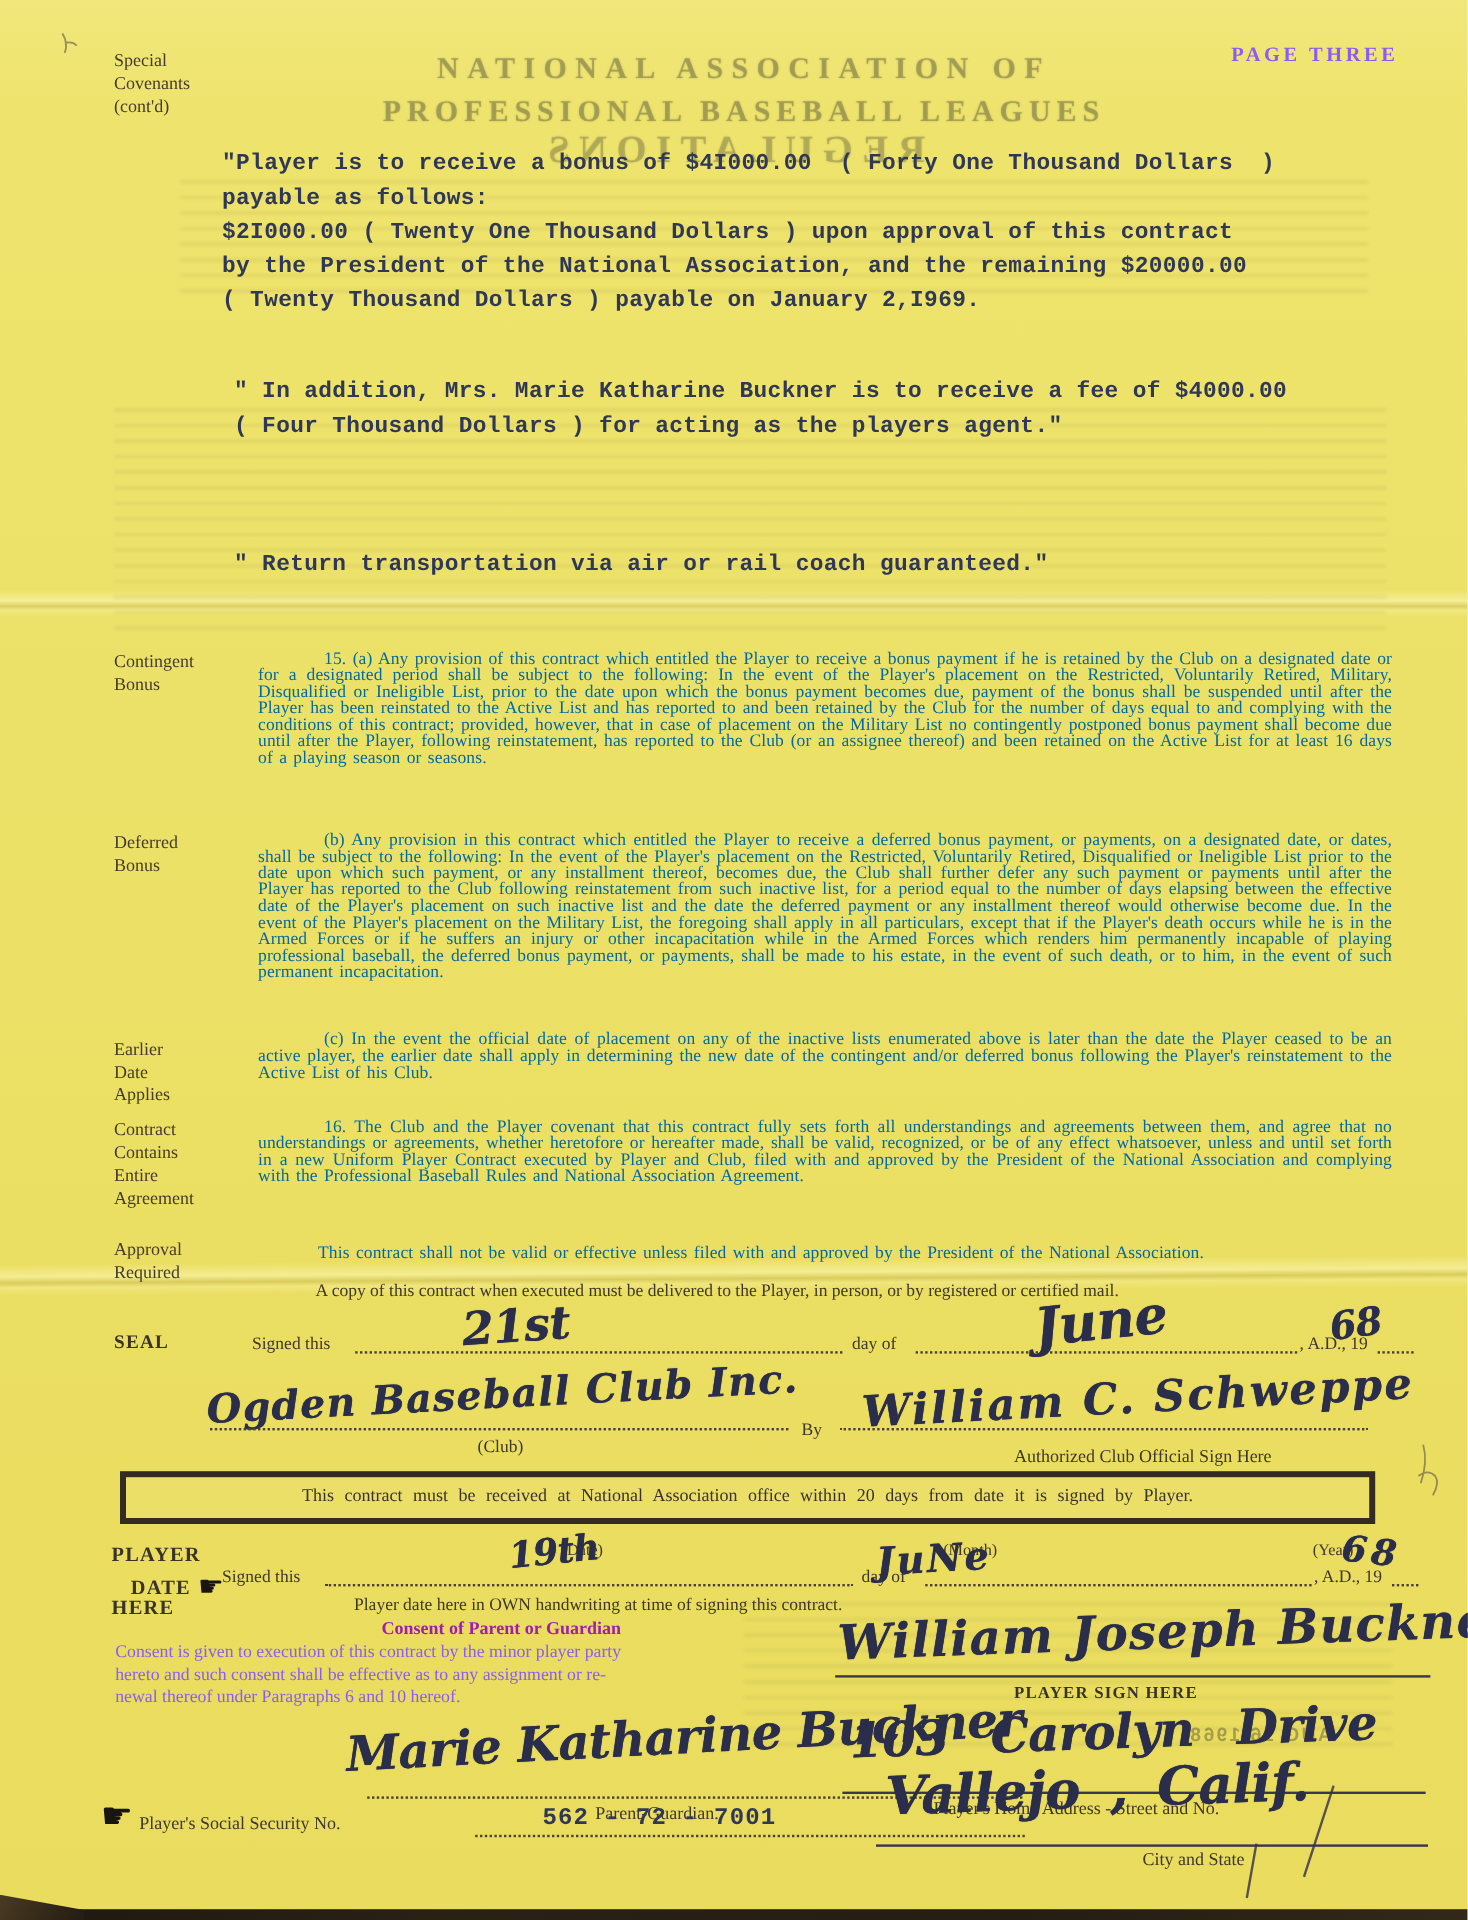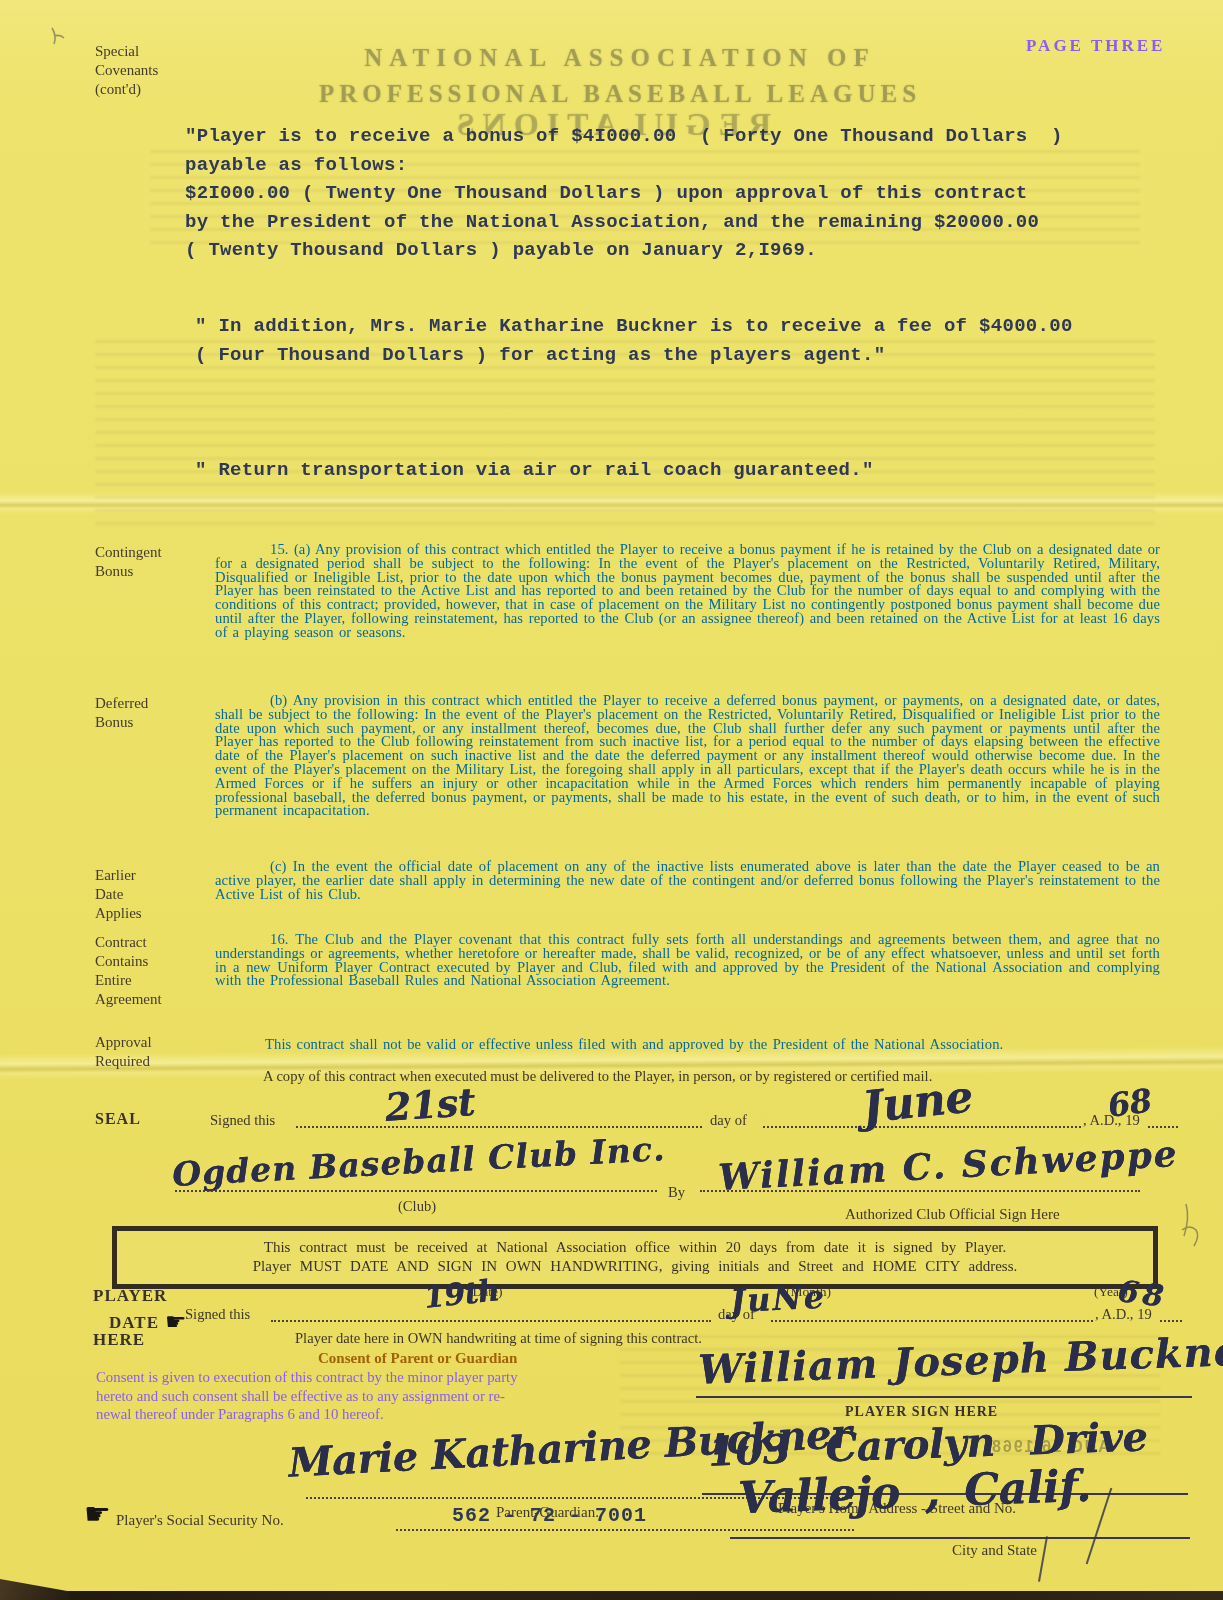--- a/index.html
+++ b/index.html
@@ -108,23 +108,22 @@
 <div class="abs dotted" style="left:175px;top:1190px;width:482px;"></div>
 <div class="abs small-label" style="left:398px;top:1198px;">(Club)</div>
 <div class="abs small-label" style="left:668px;top:1184px;">By</div>
 <div class="abs dotted" style="left:700px;top:1190px;width:440px;"></div>
 <div class="abs hand" style="left:718px;top:1144px;font-size:36px;transform:rotate(-3deg);letter-spacing:2px;">William C. Schweppe</div>
 <div class="abs small-label" style="left:845px;top:1206px;font-size:15px;">Authorized Club Official Sign Here</div>
 <svg class="abs" style="left:1176px;top:1196px;" width="30" height="56" viewBox="0 0 30 56">
   <path d="M10 8 Q14 22 8 40 M6 34 Q14 28 20 34 Q24 40 18 50" stroke="#5e5748" stroke-width="1.5" fill="none" opacity="0.6"></path>
 </svg>
 
-<div class="abs notice-box" style="left:112px;top:1226px;width:1000px;">
+<div class="abs notice-box" style="left:100px;top:1226px;width:1000px;">
   <div class="notice-line">This contract must be received at National Association office within 20 days from date it is signed by Player.</div>
-  <div class="notice-line">Player MUST DATE AND SIGN IN OWN HANDWRITING, giving initials and Street and HOME CITY address.</div>
 </div>
 
 <div class="abs small-label" style="left:468px;top:1284px;font-size:13.5px;">(Date)</div>
 <div class="abs small-label" style="left:786px;top:1284px;font-size:13.5px;">(Month)</div>
 <div class="abs small-label" style="left:1094px;top:1284px;font-size:13.5px;">(Year)</div>
 
 <div class="abs print bold-head" style="left:93px;top:1286px;font-size:17px;">PLAYER</div>
 <div class="abs print bold-head" style="left:109px;top:1308px;font-size:17px;">
   <span>DATE</span><span class="manicule" style="font-size:24px;margin-left:6px;vertical-align:-2px;">☛</span>
 </div>
@@ -134,21 +133,21 @@
 <div class="abs dotted" style="left:271px;top:1320px;width:440px;"></div>
 <div class="abs small-label" style="left:718px;top:1306px;">day of</div>
 <div class="abs dotted" style="left:771px;top:1320px;width:322px;"></div>
 <div class="abs small-label" style="left:1095px;top:1306px;">, A.D., 19</div>
 <div class="abs dotted" style="left:1160px;top:1320px;width:22px;"></div>
 <div class="abs hand" style="left:424px;top:1276px;font-size:30px;transform:rotate(-6deg);">19th</div>
 <div class="abs hand" style="left:730px;top:1280px;font-size:32px;transform:rotate(-3deg);letter-spacing:2px;">JuNe</div>
 <div class="abs hand" style="left:1118px;top:1276px;font-size:30px;transform:rotate(7deg);letter-spacing:4px;">68</div>
 <div class="abs small-label" style="left:295px;top:1330px;">Player date here in OWN handwriting at time of signing this contract.</div>
 
-<div class="abs print" style="left:318px;top:1350px;font-size:15px;font-weight:bold;color:#a16207;">Consent of Parent or Guardian</div>
+<div class="abs print" style="left:318px;top:1350px;font-size:15px;font-weight:bold;color:#a21caf;">Consent of Parent or Guardian</div>
 <div class="abs print" style="left:96px;top:1368px;width:780px;font-size:14.8px;line-height:18.6px;white-space:pre-line;">Consent is given to execution of this contract by the minor player party
 hereto and such consent shall be effective as to any assignment or re-
 newal thereof under Paragraphs 6 and 10 hereof.</div>
 
 <div class="abs hand" style="left:698px;top:1336px;font-size:40px;transform:rotate(-2deg);letter-spacing:1px;">William Joseph Buckner</div>
 <div class="abs solid-line" style="left:696px;top:1396px;width:496px;"></div>
 <div class="abs print bold-head" style="left:845px;top:1404px;font-size:14px;">PLAYER SIGN HERE</div>
 <div class="abs stamp-mirror" style="left:990px;top:1438px;font-size:16px;">AUG 16 1968</div>
 
 <div class="abs hand" style="left:288px;top:1424px;font-size:40px;transform:rotate(-3deg);">Marie Katharine Buckner</div>

